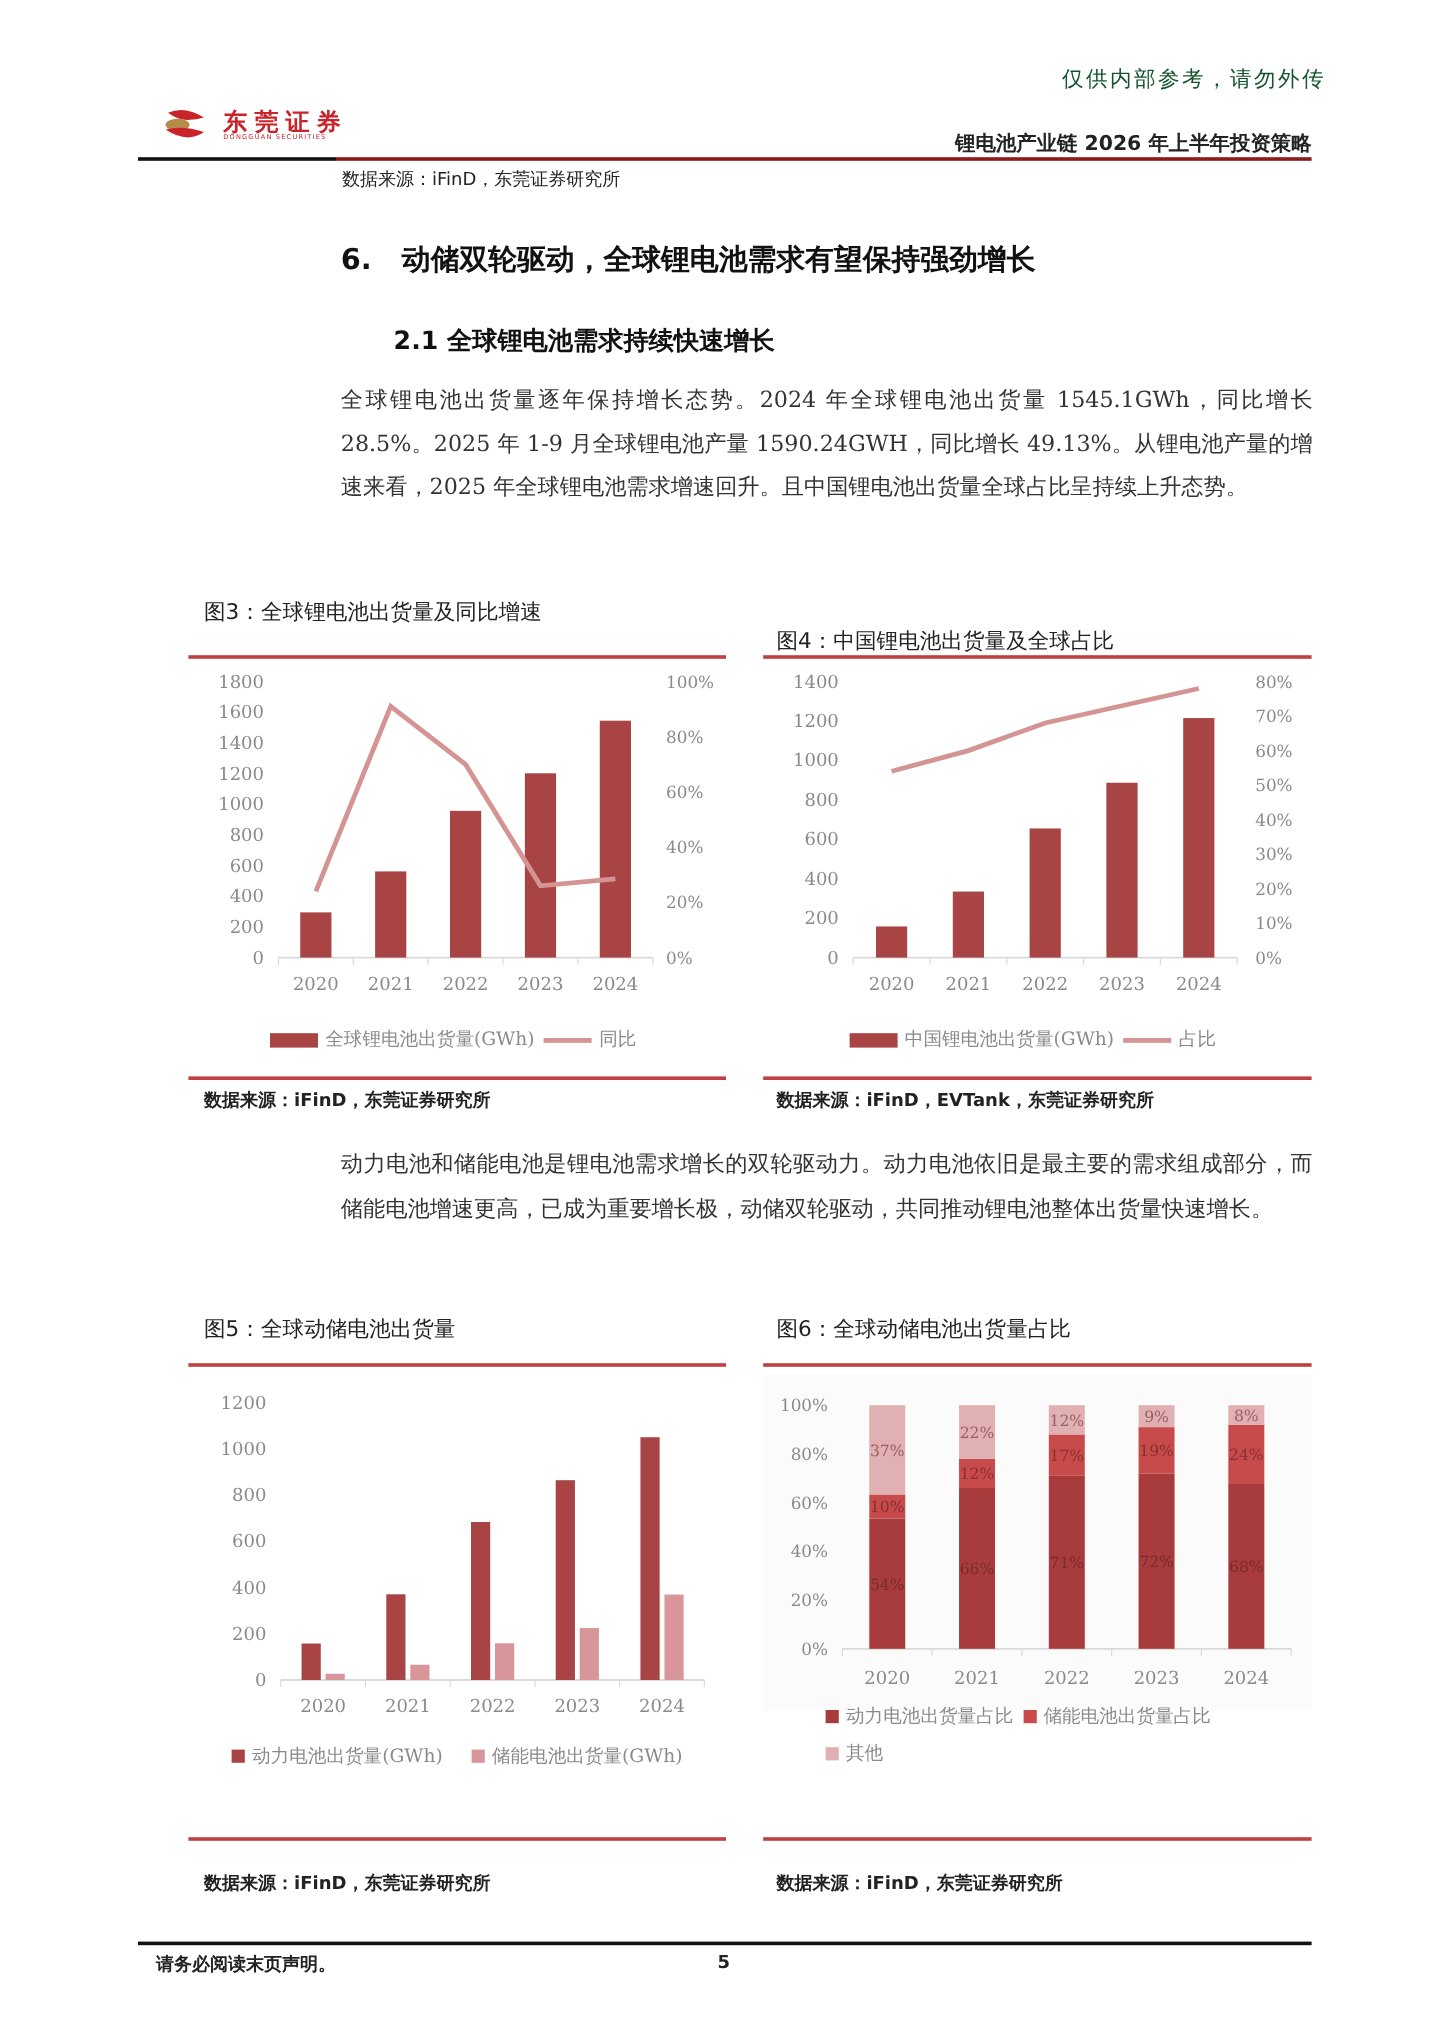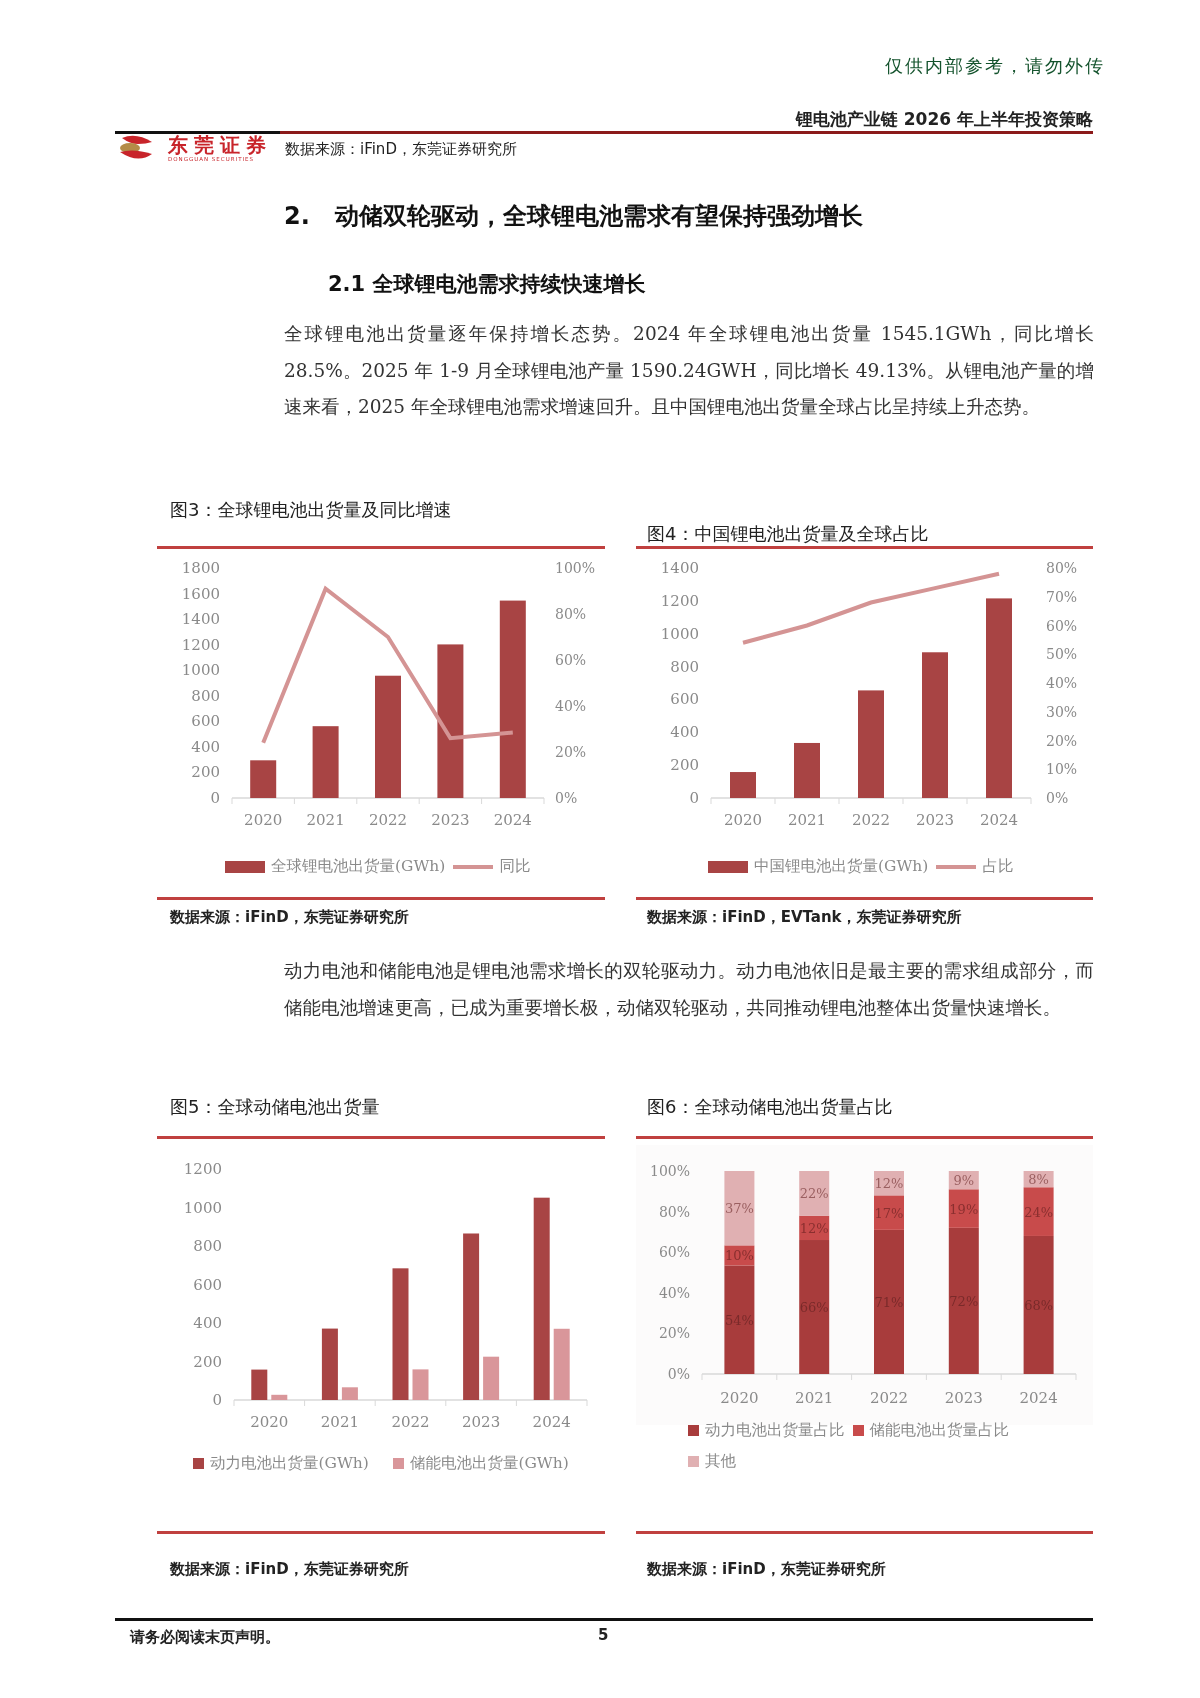--- a/index.html
+++ b/index.html
@@ -1,19 +1,19 @@
 <!DOCTYPE html>
 <html><head>
 <meta charset="utf-8">
 <style>
   html,body{margin:0;padding:0;background:#fff;}
   body{width:1200px;height:1698px;position:relative;overflow:hidden;font-family:"DejaVu Serif","Liberation Serif",serif;color:#222;}
   .abs{position:absolute;}
   .watermark{right:95px;top:12px;font-size:18px;color:#14532d;letter-spacing:2px;font-family:"DejaVu Serif",serif;margin-top:42px;}
-  .logo{left:116px;top:90px;display:flex;align-items:flex-end;margin-top:44px;}
+  .logo{left:134px;top:90px;display:flex;align-items:flex-end;}
   .logo-mark{width:40px;height:28px;}
   .logo-text{margin-left:12px;display:flex;flex-direction:column;}
   .logo-cn{font-size:20px;color:#c8242a;letter-spacing:6px;font-weight:bold;line-height:22px;font-family:"DejaVu Serif",serif;}
   .logo-en{font-size:5.5px;color:#c8242a;letter-spacing:1px;font-family:"DejaVu Sans",sans-serif;}
   .doc-title{right:107px;top:108px;font-size:17px;font-weight:bold;color:#222;font-family:"DejaVu Sans",sans-serif;}
   .rule-top{left:115px;top:131px;width:978px;height:3px;background:linear-gradient(to right,#111 0,#111 165px,#8b1a1a 165px,#8b1a1a 100%);}
   .src-top{left:285px;top:140px;font-size:15px;font-family:"DejaVu Sans",sans-serif;color:#222;}
   .h2{left:284px;top:200px;font-size:24px;font-weight:bold;font-family:"DejaVu Sans",sans-serif;color:#111;}
   .h3{left:284px;top:270px;font-size:21px;font-weight:bold;font-family:"DejaVu Sans",sans-serif;color:#111;margin-left:44px;}
   .para{left:284px;width:810px;font-size:18.5px;line-height:36.5px;color:#333;text-align:justify;}
@@ -42,21 +42,21 @@
   </svg>
   <div class="logo-text">
     <span class="logo-cn">东莞证券</span>
     <span class="logo-en">DONGGUAN SECURITIES</span>
   </div>
 </div>
 <div class="abs doc-title">锂电池产业链 2026 年上半年投资策略</div>
 <div class="abs rule-top"></div>
 <div class="abs src-top">数据来源：iFinD，东莞证券研究所</div>
 
-<div class="abs h2" style="white-space:pre;">2.   动储双轮驱动，全球锂电池需求有望保持强劲增长</div>
+<div class="abs h2" style="white-space:pre;">6.   动储双轮驱动，全球锂电池需求有望保持强劲增长</div>
 <div class="abs h3">2.1 全球锂电池需求持续快速增长</div>
 <div class="abs para" style="top:316px;">全球锂电池出货量逐年保持增长态势。2024 年全球锂电池出货量 1545.1GWh，同比增长 28.5%。2025 年 1-9 月全球锂电池产量 1590.24GWH，同比增长 49.13%。从锂电池产量的增速来看，2025 年全球锂电池需求增速回升。且中国锂电池出货量全球占比呈持续上升态势。</div>
 
 <div class="abs fig-title" style="left:170px;top:498px;">图3：全球锂电池出货量及同比增速</div>
 <div class="abs red-rule" style="left:157px;top:546px;width:448px;"></div>
 <svg id="chart0" class="chart" style="left:157px;top:555px;" width="448" height="280">
     <text x="63" y="248" text-anchor="end" font-size="15">0</text>
     <text x="63" y="222.44444444444446" text-anchor="end" font-size="15">200</text>
     <text x="63" y="196.88888888888889" text-anchor="end" font-size="15">400</text>
     <text x="63" y="171.33333333333334" text-anchor="end" font-size="15">600</text>

